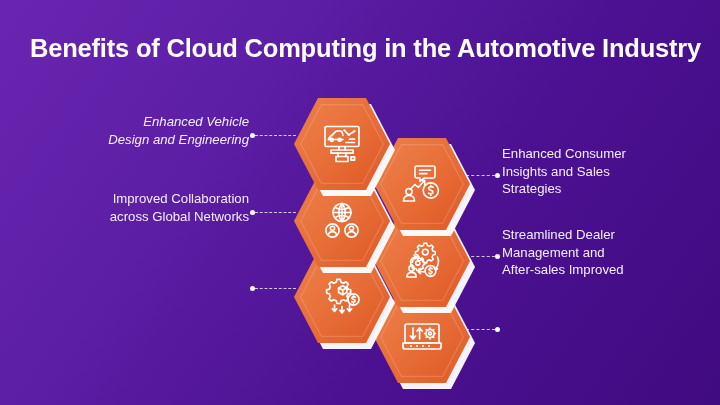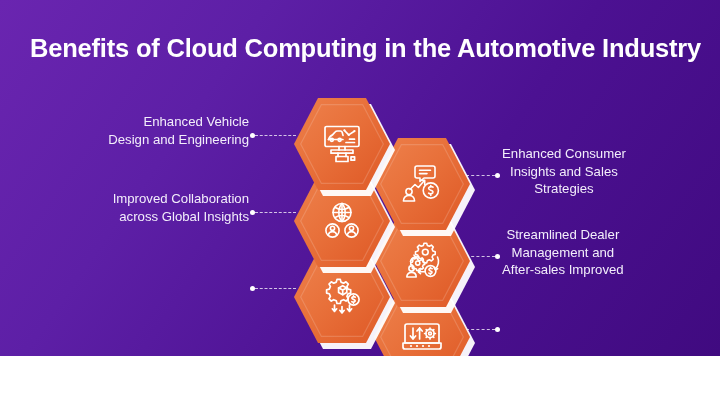--- a/index.html
+++ b/index.html
@@ -5,21 +5,21 @@
   * { margin:0; padding:0; box-sizing:border-box; }
 
   html, body {
     width:720px; height:405px;
     overflow:hidden;
     font-family:"Liberation Sans", sans-serif;
   }
 
   #slide {
     position:relative;
-    width:720px; height:356px;
+    width:720px; height:405px;
     background:linear-gradient(125deg, #6a25b0 0%, #5d1fa6 28%, #4c1192 62%, #400a80 100%);
     overflow:hidden;
   }
 
   
   #title {
     position:absolute;
     left:30px; top:34px;
     width:660px;
     color:#ffffff;
@@ -92,23 +92,23 @@
 
   
   .label {
     position:absolute;
     color:#f3eefb;
     font-size:13.2px;
     line-height:17.5px;
     white-space:pre-line;
   }
   .label.left  { text-align:right; right:471px; }
-  .label.right { text-align:center;  left:502px;  }
-
-  .lbl-1 { top:113px; }
+  .label.right { text-align:left;  left:502px;  }
+
+  .lbl-1 { top:113px;font-style:italic; }
   .lbl-3 { top:190px; }
   .lbl-5 { top:262px; }
 
   .lbl-2 { top:145px; }
   .lbl-4 { top:226px; }
   .lbl-6 { top:308px; }
 
   
   .conn {
     position:absolute;
@@ -143,21 +143,21 @@
 </head>
 <body>
 
 <div id="slide">
 
   <div id="title">Benefits of Cloud Computing in the Automotive Industry</div>
 
   <div class="label left lbl-1">Enhanced Vehicle
 Design and Engineering</div>
   <div class="label left lbl-3">Improved Collaboration
-across Global Insights</div>
+across Global Networks</div>
 
   <div class="label right lbl-2">Enhanced Consumer
 Insights and Sales
 Strategies</div>
   <div class="label right lbl-4">Streamlined Dealer
 Management and
 After-sales Improved</div>
 
   <div class="conn to-right conn-1">
     <span class="dot"></span>

